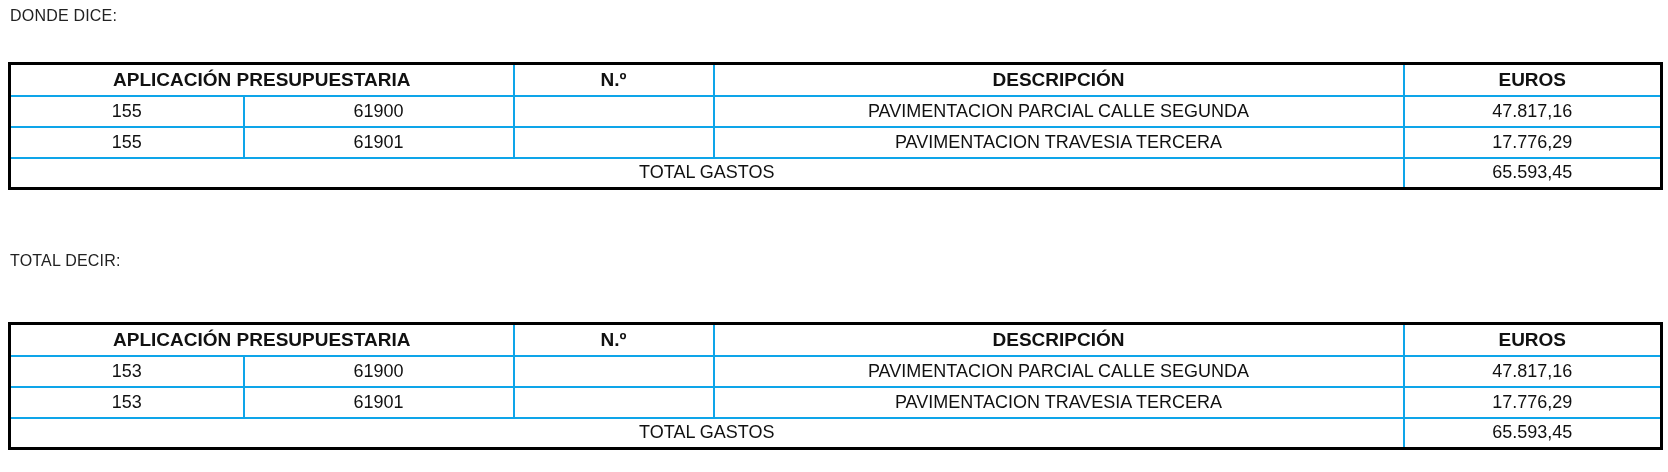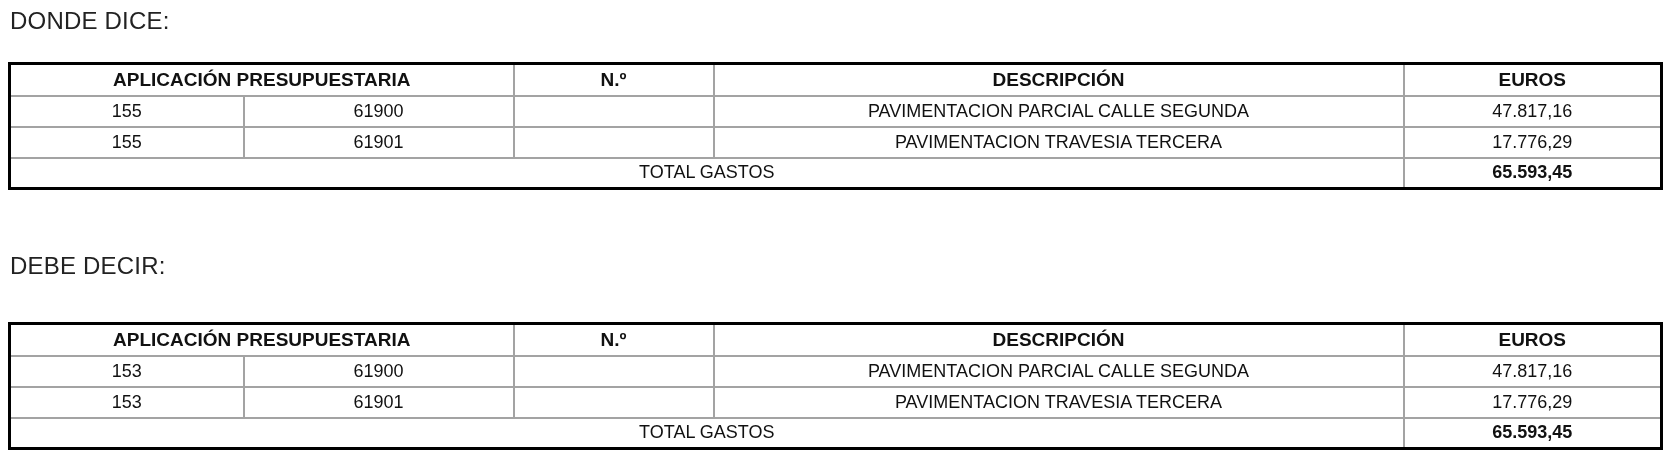--- a/index.html
+++ b/index.html
@@ -9,42 +9,42 @@
     width: 1668px;
     height: 472px;
     background: #ffffff;
     font-family: "Liberation Sans", "DejaVu Sans", sans-serif;
     color: #1c1c1c;
     overflow: hidden;
   }
   .section-label {
     position: absolute;
     left: 10px;
-    font-size: 24px;
+    font-size: 16px;
     letter-spacing: 0.2px;
     color: #222222;
     white-space: nowrap;
   }
   .label-1 { top: 7px; }
   .label-2 { top: 252px; }
 
   table.doc-table {
     position: absolute;
     left: 8px;
     width: 1652px;
     border-collapse: collapse;
     table-layout: fixed;
     border: 3px solid #000000;
   }
   .table-1 { top: 62px; }
   .table-2 { top: 322px; }
 
   table.doc-table th,
   table.doc-table td {
-    border: 2px solid #a3a3a3;
+    border: 2px solid #0ea5e9;
     height: 31px;
     font-size: 18px;
     text-align: center;
     vertical-align: middle;
     padding: 0;
     white-space: nowrap;
     overflow: hidden;
     color: #111111;
   }
   table.doc-table th {
@@ -63,21 +63,21 @@
     padding-left: 8px;
     margin-left: 24px;
   }
   td.cell-total-label {
     text-align: right;
     font-weight: normal;
     font-size: 19px;
     padding-right: 9px;
   }
   td.cell-total-value {
-    font-weight: bold;
+    font-weight: normal;
     font-size: 19px;
   }
 </style>
 </head>
 <body>
 
 <div class="page">
 
   <div class="section-label label-1">DONDE DICE:</div>
 
@@ -110,21 +110,21 @@
         <td class="cell-desc">PAVIMENTACION TRAVESIA TERCERA</td>
         <td>17.776,29</td>
       </tr>
       <tr>
         <td colspan="4" class="cell-total-label">TOTAL GASTOS</td>
         <td class="cell-total-value">65.593,45</td>
       </tr>
     </tbody>
   </table>
 
-  <div class="section-label label-2">DEBE DECIR:</div>
+  <div class="section-label label-2">TOTAL DECIR:</div>
 
   <table class="doc-table table-2">
     <colgroup>
       <col class="c-class">
         <col class="c-econ">
         <col class="c-num">
         <col class="c-desc">
         <col class="c-euros">
     </colgroup>
     <tbody>

